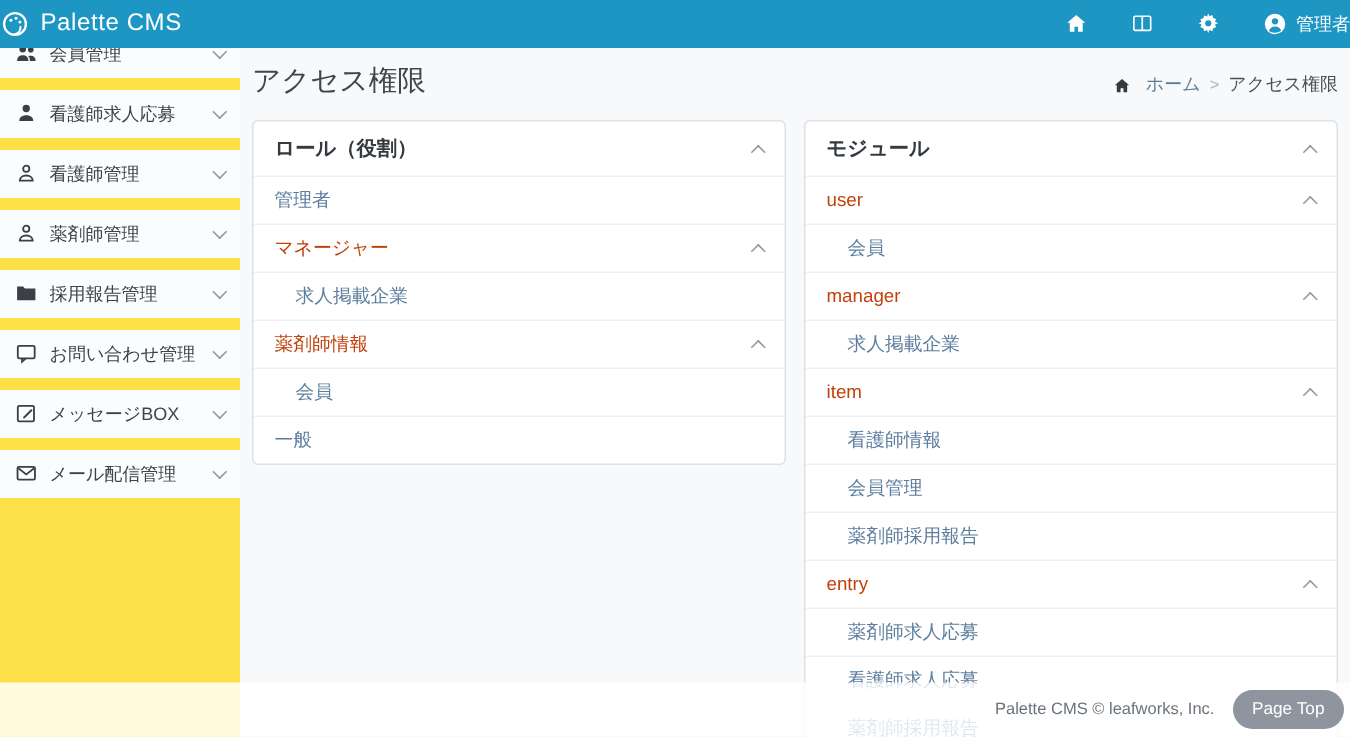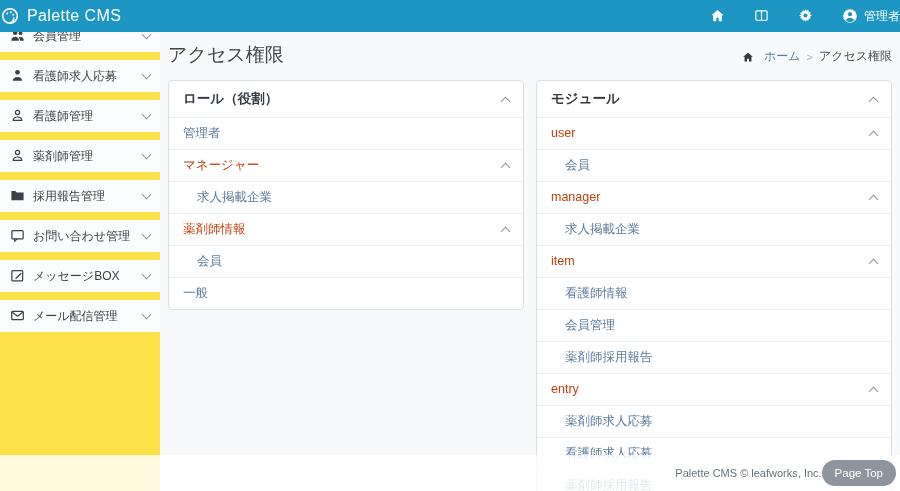--- a/index.html
+++ b/index.html
@@ -59,21 +59,21 @@
     cursor:pointer;
   }
   .prow .row-label { line-height:15px; }
   .prow.link  .row-label { color:#5d7d9e; }
   .prow.group .row-label { color:#c2410c; }
   .prow.indent { padding-left:28px; }
   
   .page-footer {
     position:absolute; left:0; right:0; bottom:0; height:36px;
     background:rgba(255,255,255,0.82); z-index:20;
-    display:flex; align-items:center; justify-content:flex-end; gap:0;
+    display:flex; align-items:center; justify-content:flex-end; gap:12px;
     padding-right:4px;
   }
   .copyright { font-size:11px; color:#6a737b; }
   .page-top-btn {
     background:#8e959e; color:#fff; border:none; font-size:11.5px;
     padding:7px 13px; border-radius:13px; cursor:pointer;
     font-family:"Liberation Sans","DejaVu Sans",sans-serif;
   }
 </style>
 </head>

